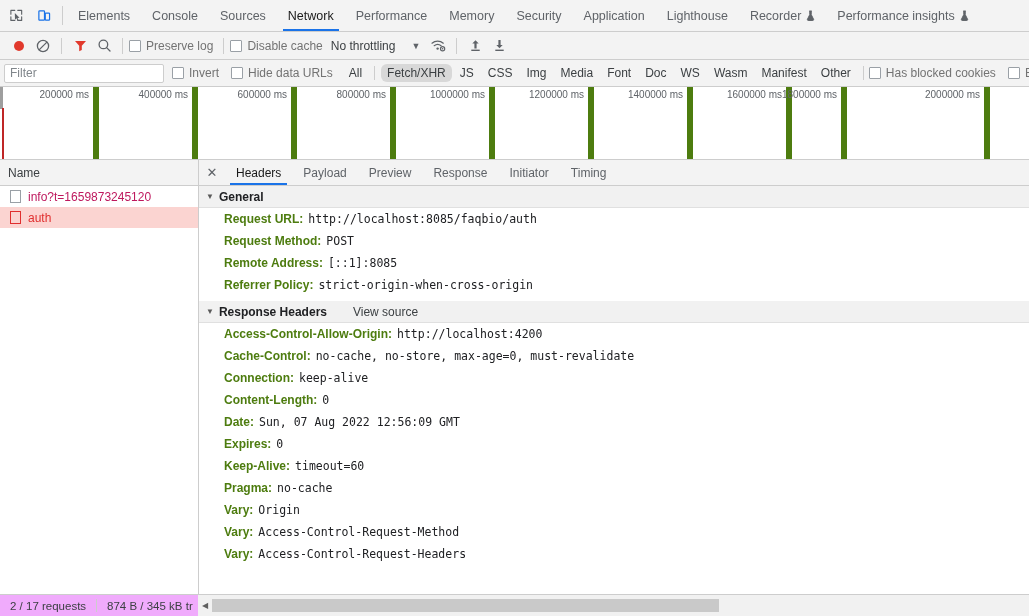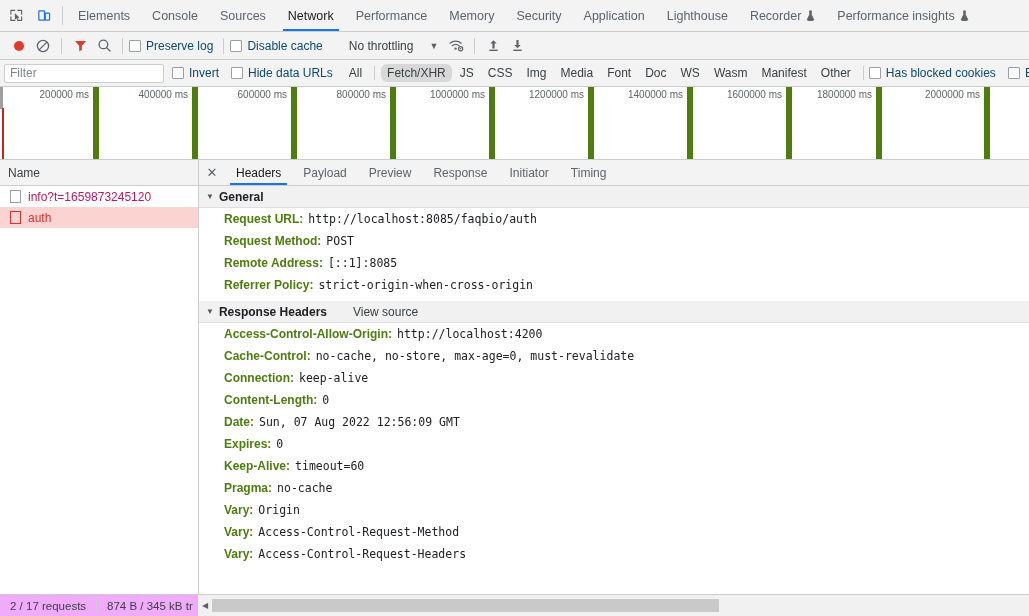--- a/index.html
+++ b/index.html
@@ -108,27 +108,27 @@
     height: 12px;
     border: 1px solid #9aa0a6;
     background: #fff;
     border-radius: 1px;
     margin-right: 5px;
     box-sizing: border-box;
     flex: none;
   }
   .cb-label {
     font-size: 12px;
-    color: #0c4a6e;
+    color: #737373;
   }
   .throttle-sel {
     display: flex;
     align-items: center;
     cursor: pointer;
-    margin-left: 22px;
+    margin-left: 4px;
     white-space: nowrap;
   }
   .throttle-sel .lbl { font-size: 12px; color: #3c4043; }
   .caret {
     margin-left: 16px;
     font-size: 9px;
     color: #5f6368;
   }
 
   
@@ -632,21 +632,21 @@
       </div>
     <div class="ov-tick" style="left:495px;width:99px">
         <span>1200000 ms</span>
       </div>
     <div class="ov-tick" style="left:594px;width:99px">
         <span>1400000 ms</span>
       </div>
     <div class="ov-tick" style="left:693px;width:99px">
         <span>1600000 ms</span>
       </div>
-    <div class="ov-tick" style="left:783px;width:99px">
+    <div class="ov-tick" style="left:748px;width:99px">
         <span>1800000 ms</span>
       </div>
     <div class="ov-tick" style="left:891px;width:99px">
         <span>2000000 ms</span>
       </div>
   </div>
 
   <div class="main">
 
     <div class="reqpane">

